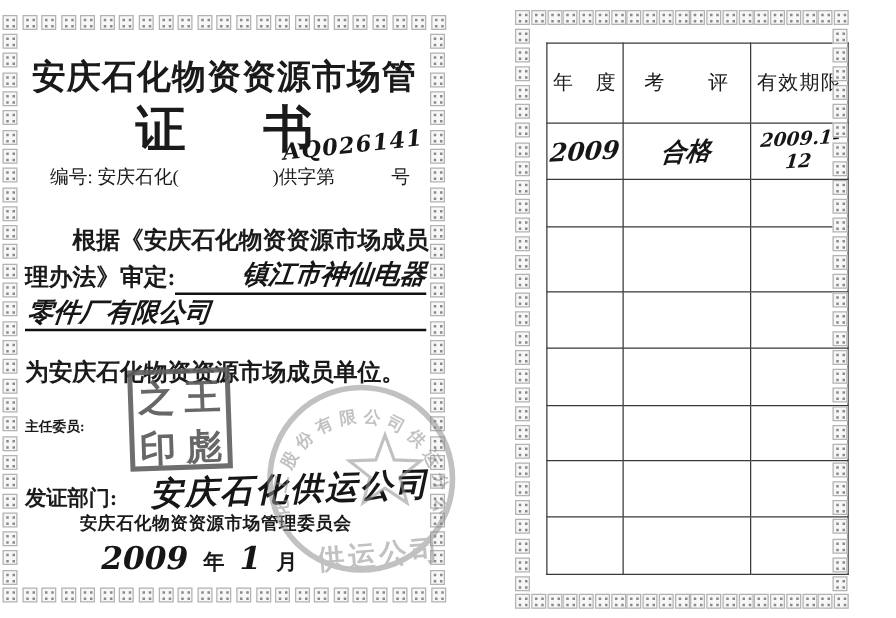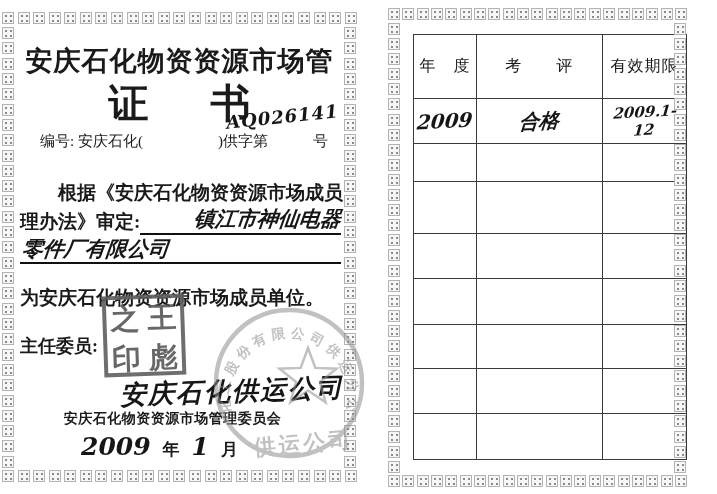--- a/index.html
+++ b/index.html
@@ -2,21 +2,21 @@
 <html><head>
 <meta charset="utf-8">
 <style>
   html,body{margin:0;padding:0;}
   body{
     width:717px;height:494px;position:relative;background:#ffffff;
     font-family:"Liberation Serif", serif;color:#1a1a1a;overflow:hidden;
   }
   .page{position:absolute;background:#fff;}
   #pageL{left:2px;top:12px;width:355px;height:471px;}
-  #pageR{left:388px;top:8px;width:267px;height:480px;padding-left:32px;}
+  #pageR{left:412px;top:8px;width:267px;height:480px;}
 
   
   .strip{position:absolute;display:flex;justify-content:space-between;z-index:2;}
   .strip.h{left:0;right:0;height:13px;flex-direction:row;}
   .strip.t{top:0;} .strip.b{bottom:0;}
   .strip.v{top:15px;bottom:15px;width:13px;flex-direction:column;}
   .strip.l{left:0;} .strip.r{right:0;}
   .orn{width:12px;height:12px;border:1px solid #b3b3b3;box-sizing:border-box;
        background:#f7f7f7;position:relative;flex:0 0 auto;}
   .orn::before{content:"";position:absolute;left:2px;top:2px;width:2px;height:2px;
@@ -34,21 +34,21 @@
   .bodypar{position:absolute;left:18px;right:16px;top:168px;font-size:19px;font-weight:bold;line-height:26px;}
   .bp-l1{text-indent:2em;white-space:nowrap;}
   .bp-l2{display:flex;align-items:flex-end;text-align:right;}
   .bp-l2 .pre{white-space:nowrap;flex:0 0 auto;}
   .uline{flex:1;border-bottom:2px solid #111;}
   .bp-l2 .hand{font-size:21px;transform:skewX(-6deg);display:inline-block;padding-left:2px;}
   .bp-l3{display:flex;border-bottom:2px solid #111;min-height:27px;align-items:flex-end;}
   .bp-l3 .hand{font-size:21px;transform:skewX(-6deg);padding-left:2px;}
   .bp-l4{margin-top:21px;white-space:nowrap;}
 
-  .chairman{position:absolute;left:18px;top:322px;font-size:18px;font-weight:bold;}
+  .chairman{position:absolute;left:18px;top:322px;font-size:11px;font-weight:bold;}
   .sqseal{position:absolute;left:101px;top:283px;width:82px;height:81px;border:4px solid #5f5f5f;
           box-sizing:border-box;display:grid;grid-template-columns:1fr 1fr;grid-template-rows:1fr 1fr;
           transform:rotate(-2deg);color:#575757;opacity:.9;z-index:3;}
   .sqseal span{display:flex;align-items:center;justify-content:center;
           font-size:29px;font-weight:bold;font-family:"Liberation Serif", serif;}
 
   .issuer{position:absolute;left:18px;top:375px;font-size:17px;font-weight:bold;}
   .issuer-hand{position:absolute;left:118px;top:362px;font-size:26px;transform:rotate(-2deg);
           letter-spacing:2px;white-space:nowrap;z-index:4;}
   .committee{position:absolute;left:0;right:14px;top:398px;text-align:center;
@@ -211,20 +211,21 @@
 
   <div class="chairman">主任委员:</div>
 
   <div class="sqseal">
     <span>之</span>
     <span>王</span>
     <span>印</span>
     <span>彪</span>
   </div>
 
+  <div class="issuer">发证部门:</div>
   <div class="hand issuer-hand">安庆石化供运公司</div>
 
   <div class="committee">安庆石化物资资源市场管理委员会</div>
 
   <div class="dateline">
     <span class="hand">2009</span>
     <span>年</span>
     <span class="hand">1</span>
     <span>月</span>
   </div>

